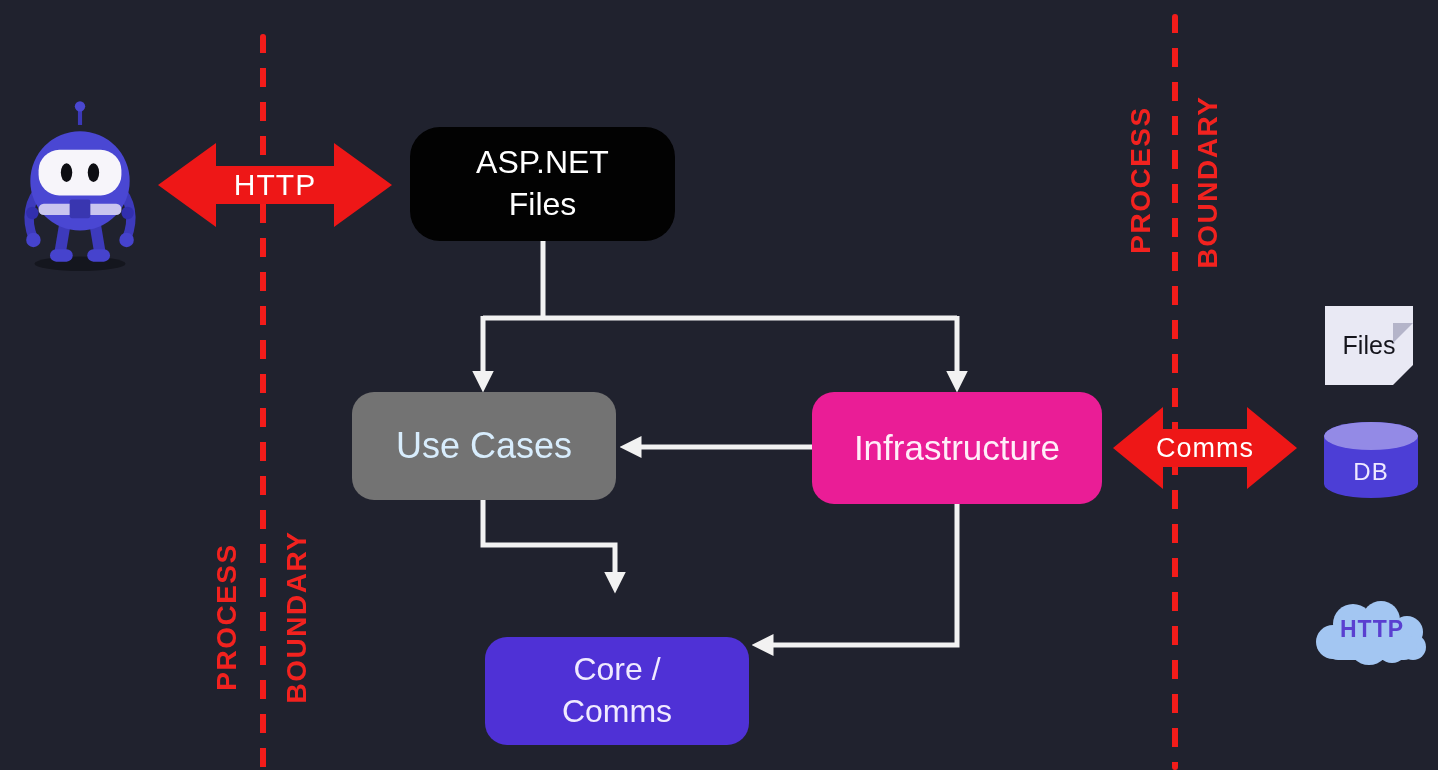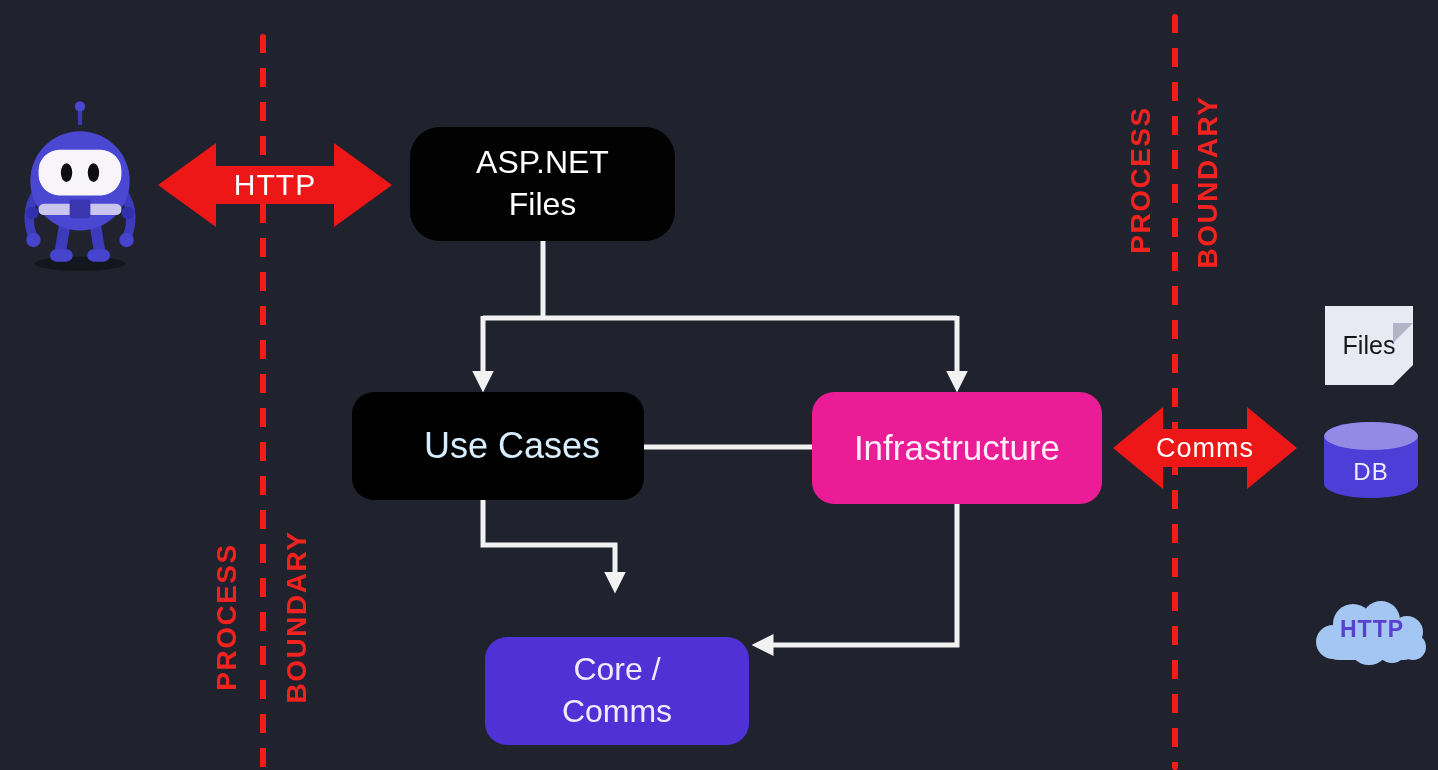--- a/index.html
+++ b/index.html
@@ -8,21 +8,21 @@
     background:#20222e;
     font-family:"Liberation Sans", sans-serif;
   }
   
   .node{
     position:absolute;display:flex;flex-direction:column;align-items:center;justify-content:center;
     text-align:center;border-radius:22px;color:#fff;line-height:1.3;
     font-weight:500;
   }
   #node-aspnet{left:410px;top:127px;width:265px;height:114px;background:#020202;border-radius:30px;font-size:32px;}
-  #node-usecases{left:352px;top:392px;width:264px;height:108px;background:#000000;font-size:36px;color:#d8edfd;padding-left:28px;}
+  #node-usecases{left:352px;top:392px;width:264px;height:108px;background:#737373;font-size:36px;color:#d8edfd;}
   #node-infra{left:812px;top:392px;width:290px;height:112px;background:#ea1d96;font-size:35px;color:#ffeef9;}
   #node-core{left:485px;top:593px;width:264px;height:108px;background:#4f31d6;font-size:32px;color:#f0eaff;margin-top:44px;}
   
   .boundary-line{
     position:absolute;width:6px;border-radius:3px;
     background:repeating-linear-gradient(to bottom,#f21c1a 0 19px,transparent 19px 34px);
   }
   #boundary-left{left:260px;top:34px;height:736px;}
   #boundary-right{left:1172px;top:14px;height:756px;}
   .vlabel{

